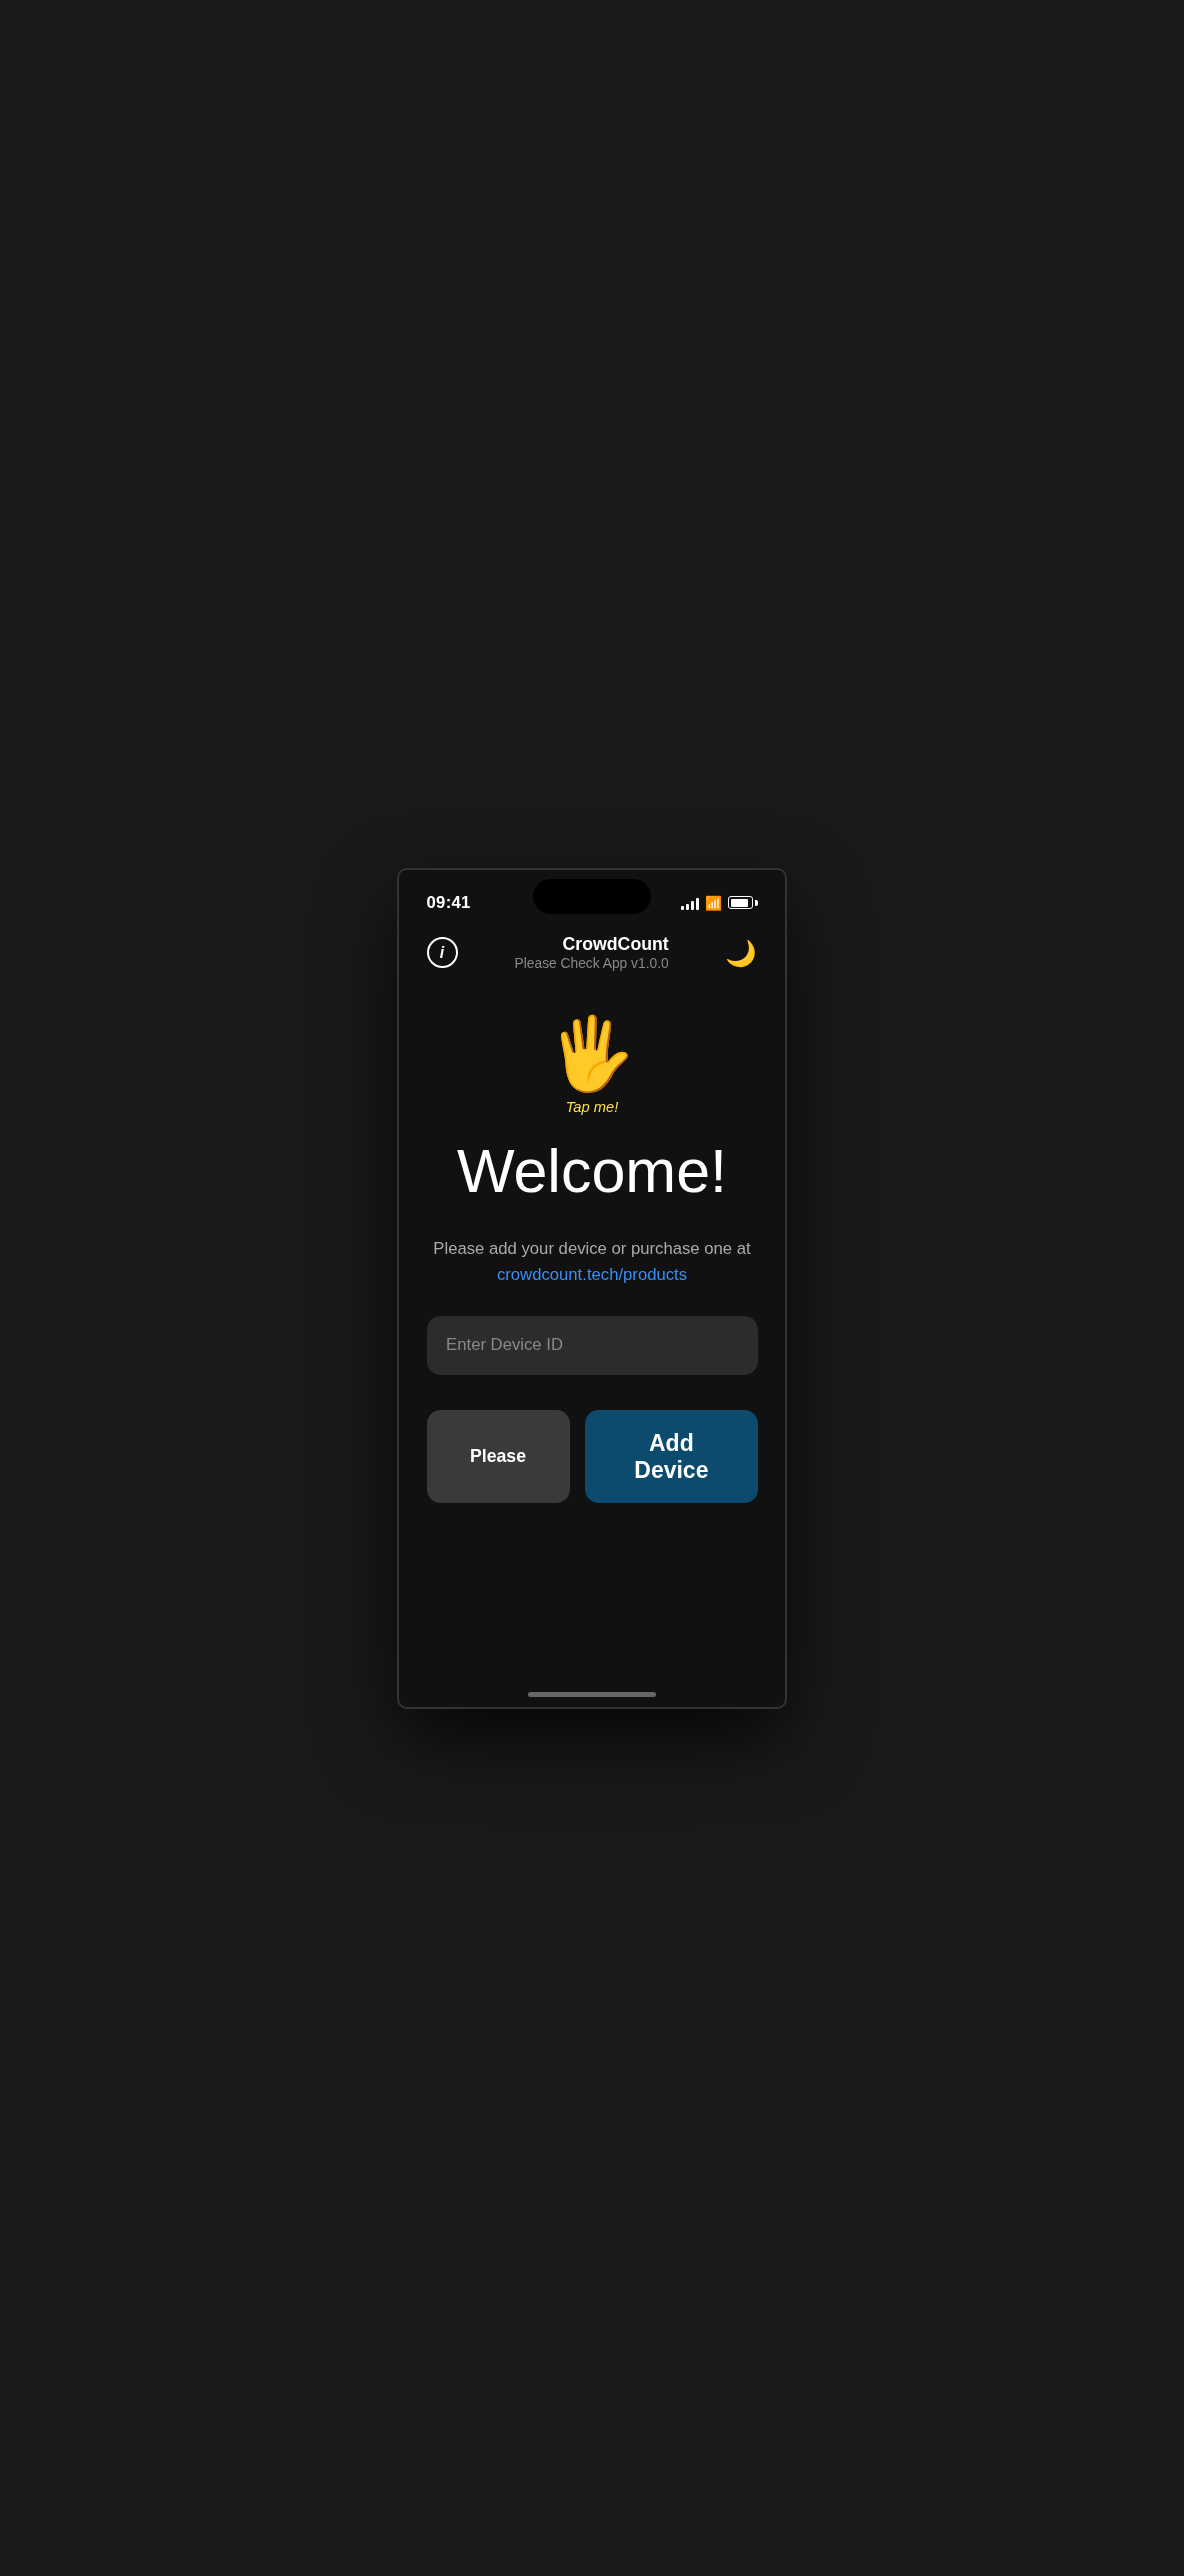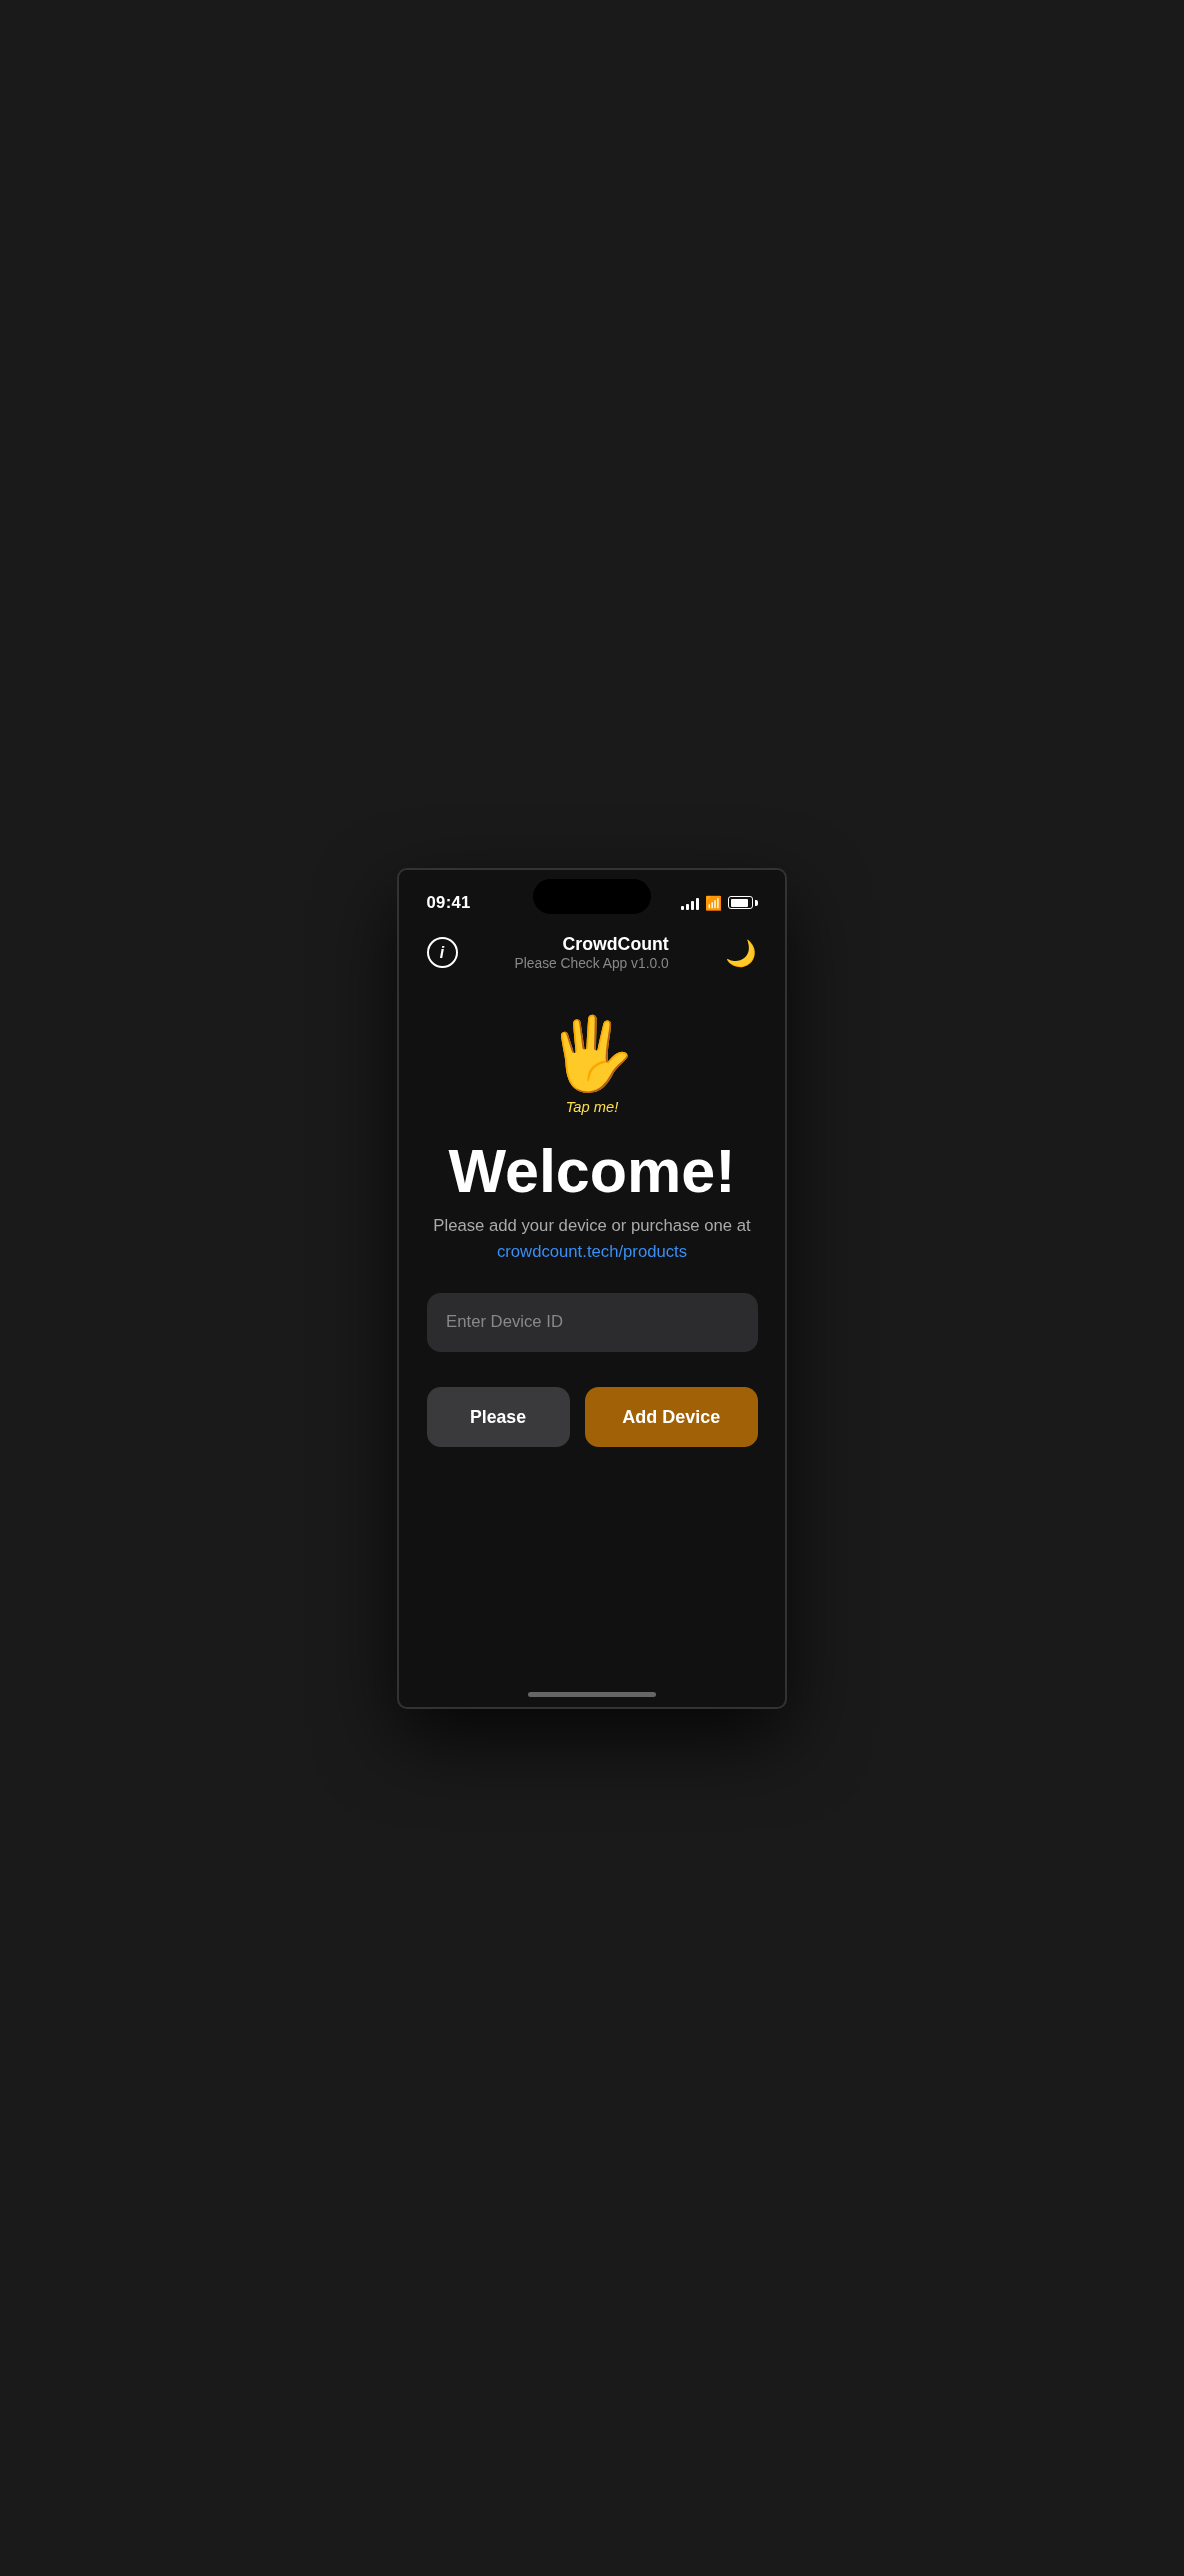--- a/index.html
+++ b/index.html
@@ -172,24 +172,24 @@
 
     .tap-label {
       font-size: 14.7px;
       color: #fde047;
       font-style: italic;
       margin-bottom: 23.6px;
     }
 
     .welcome-text {
       font-size: 61px;
-      font-weight: 700;
+      font-weight: 400;
       color: #ffffff;
       text-align: center;
-      margin-bottom: 10px;
+      margin-bottom: 33px;
       line-height: 1.05;
     }
 
     .subtitle-text {
       font-size: 16.7px;
       color: #aaaaaa;
       text-align: center;
       line-height: 1.5;
       margin-bottom: 3.9px;
     }
@@ -235,25 +235,25 @@
       border-radius: 13.8px;
       padding: 19.6px 35px;
       font-size: 17.7px;
       font-weight: 600;
       color: #ffffff;
       cursor: pointer;
       flex: 1;
     }
 
     .btn-add-device {
-      background: #a16207;
+      background: #0c4a6e;
       border: none;
       border-radius: 13.8px;
       padding: 19.6px 35px;
-      font-size: 18px;
+      font-size: 23px;
       font-weight: 600;
       color: #ffffff;
       cursor: pointer;
       flex: 1.4;
     }
 
     
     .home-indicator {
       position: absolute;
       bottom: 9.8px;

